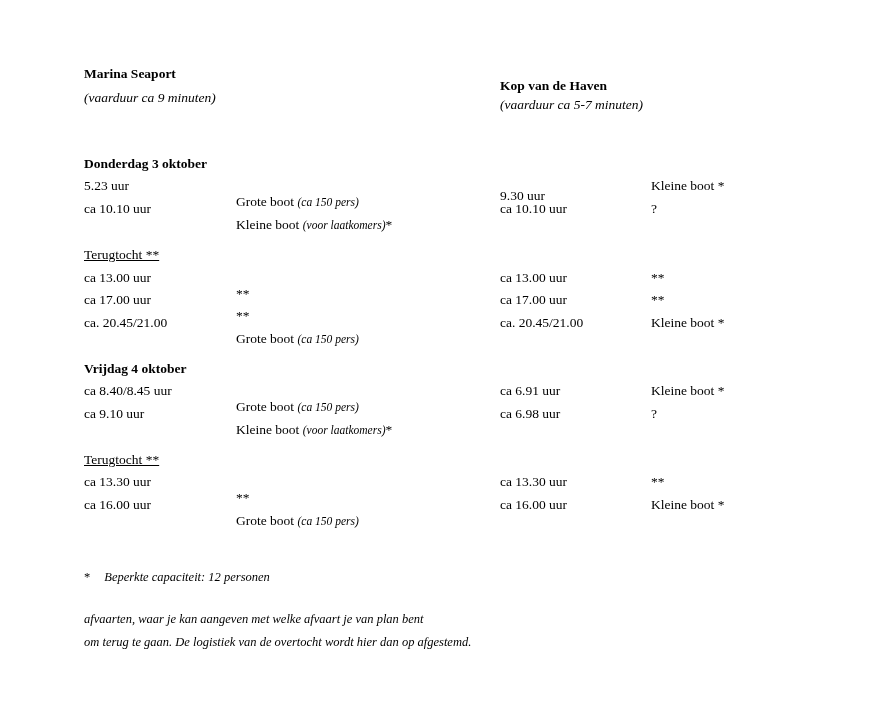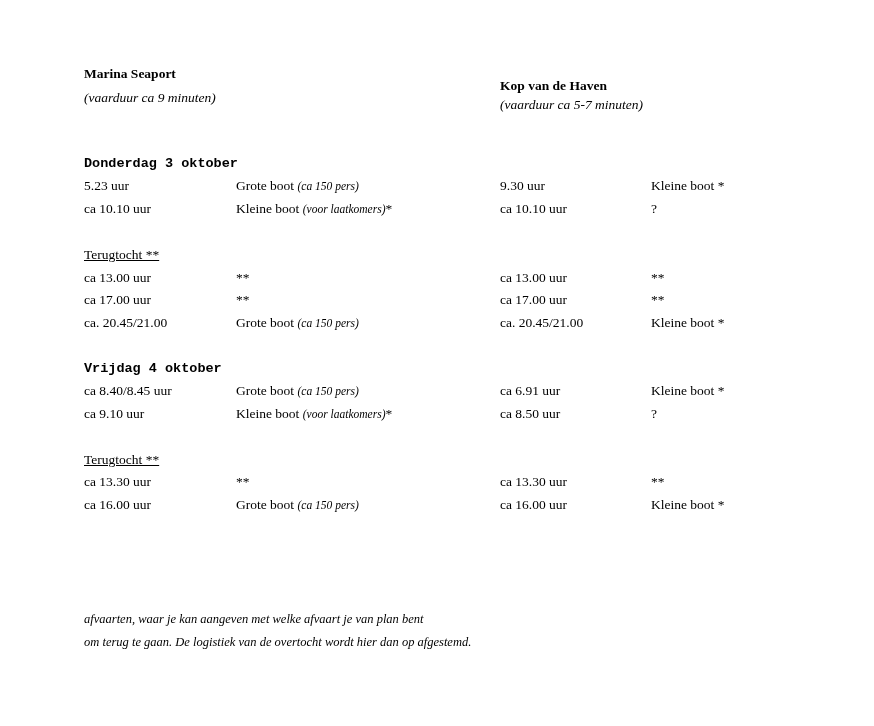--- a/index.html
+++ b/index.html
@@ -14,40 +14,39 @@
     color: #000000;
     position: relative;
     overflow: hidden;
   }
   .page {
     position: relative;
     width: 832px;
     height: 726px;
   }
   .col-a { position: absolute; left: 84px; }
-  .col-b { position: absolute; left: 236px; }
+  .col-b { position: absolute; left: 236px; margin-top: 16px; }
   .col-c { position: absolute; left: 500px; }
   .col-d { position: absolute; left: 651px; }
 
   .txt {
     font-size: 13.5px;
     line-height: 16px;
     white-space: nowrap;
   }
   .bold { font-weight: bold; }
   .ital { font-style: italic; }
   .under { text-decoration: underline; }
   .small-ital {
     font-style: italic;
     font-size: 11.5px;
   }
   .hdr {
     font-size: 13.5px;
     font-weight: bold;
-    font-family: Liberation Mono, monospace;
   }
   .note {
     font-size: 12.5px;
     font-style: italic;
     white-space: nowrap;
   }
   .note-marker {
     font-size: 12.5px;
     font-style: normal;
   }
@@ -61,21 +60,21 @@
   <div class="col-a txt bold" style="top:66px;">Marina Seaport</div>
   <div class="col-a txt ital" style="top:90px;">(vaarduur ca 9 minuten)</div>
 
   <div class="col-c txt bold" style="top:78px;">Kop van de Haven</div>
   <div class="col-c txt ital" style="top:97px;">(vaarduur ca 5-7 minuten)</div>
 
   <div class="col-a hdr" style="top:156px;">Donderdag 3 oktober</div>
 
   <div class="col-a txt" style="top:178px;">5.23 uur</div>
   <div class="col-b txt nowrap" style="top:178px;"><span>Grote boot </span><span class="small-ital">(ca 150 pers)</span><span></span></div>
-  <div class="col-c txt" style="top:178px;">9.30 uur</div>
+  <div class="col-c txt" style="top:188px;">9.30 uur</div>
   <div class="col-d txt" style="top:178px;">Kleine boot *</div>
 
   <div class="col-a txt" style="top:201px;">ca 10.10 uur</div>
   <div class="col-b txt nowrap" style="top:201px;"><span>Kleine boot </span><span class="small-ital">(voor laatkomers)</span><span>*</span></div>
   <div class="col-c txt" style="top:201px;">ca 10.10 uur</div>
   <div class="col-d txt" style="top:201px;">?</div>
 
   <div class="col-a txt under" style="top:247px;">Terugtocht **</div>
 
   <div class="col-a txt" style="top:270px;">ca 13.00 uur</div>
@@ -95,33 +94,37 @@
 
   <div class="col-a hdr" style="top:361px;">Vrijdag 4 oktober</div>
 
   <div class="col-a txt" style="top:383px;">ca 8.40/8.45 uur</div>
   <div class="col-b txt nowrap" style="top:383px;"><span>Grote boot </span><span class="small-ital">(ca 150 pers)</span></div>
   <div class="col-c txt" style="top:383px;">ca 6.91 uur</div>
   <div class="col-d txt" style="top:383px;">Kleine boot *</div>
 
   <div class="col-a txt" style="top:406px;">ca 9.10 uur</div>
   <div class="col-b txt nowrap" style="top:406px;"><span>Kleine boot </span><span class="small-ital">(voor laatkomers)</span><span>*</span></div>
-  <div class="col-c txt" style="top:406px;">ca 8.50 uur</div>
+  <div class="col-c txt" style="top:406px;">ca 6.98 uur</div>
   <div class="col-d txt" style="top:406px;">?</div>
 
   <div class="col-a txt under" style="top:452px;">Terugtocht **</div>
 
   <div class="col-a txt" style="top:474px;">ca 13.30 uur</div>
   <div class="col-b txt nowrap" style="top:474px;"><span>**</span><span class="small-ital"></span></div>
   <div class="col-c txt" style="top:474px;">ca 13.30 uur</div>
   <div class="col-d txt" style="top:474px;">**</div>
 
   <div class="col-a txt" style="top:497px;">ca 16.00 uur</div>
   <div class="col-b txt nowrap" style="top:497px;"><span>Grote boot </span><span class="small-ital">(ca 150 pers)</span></div>
   <div class="col-c txt" style="top:497px;">ca 16.00 uur</div>
   <div class="col-d txt" style="top:497px;">Kleine boot *</div>
 
+  <div style="position:absolute; left:84px; top:567px;">
+    <span class="note-marker">*</span>
+    <span class="note" style="margin-left:10px;">Beperkte capaciteit:  12 personen</span>
+  </div>
 
 
   <div class="note" style="position:absolute; left:84px; top:635px;">om terug te gaan. De logistiek van de overtocht wordt hier dan op afgestemd.</div>
   <div class="note" style="position:absolute; left:84px; top:612px;">afvaarten, waar je kan aangeven met welke afvaart je van plan bent</div>
 
 </div>
 
 </body></html>

